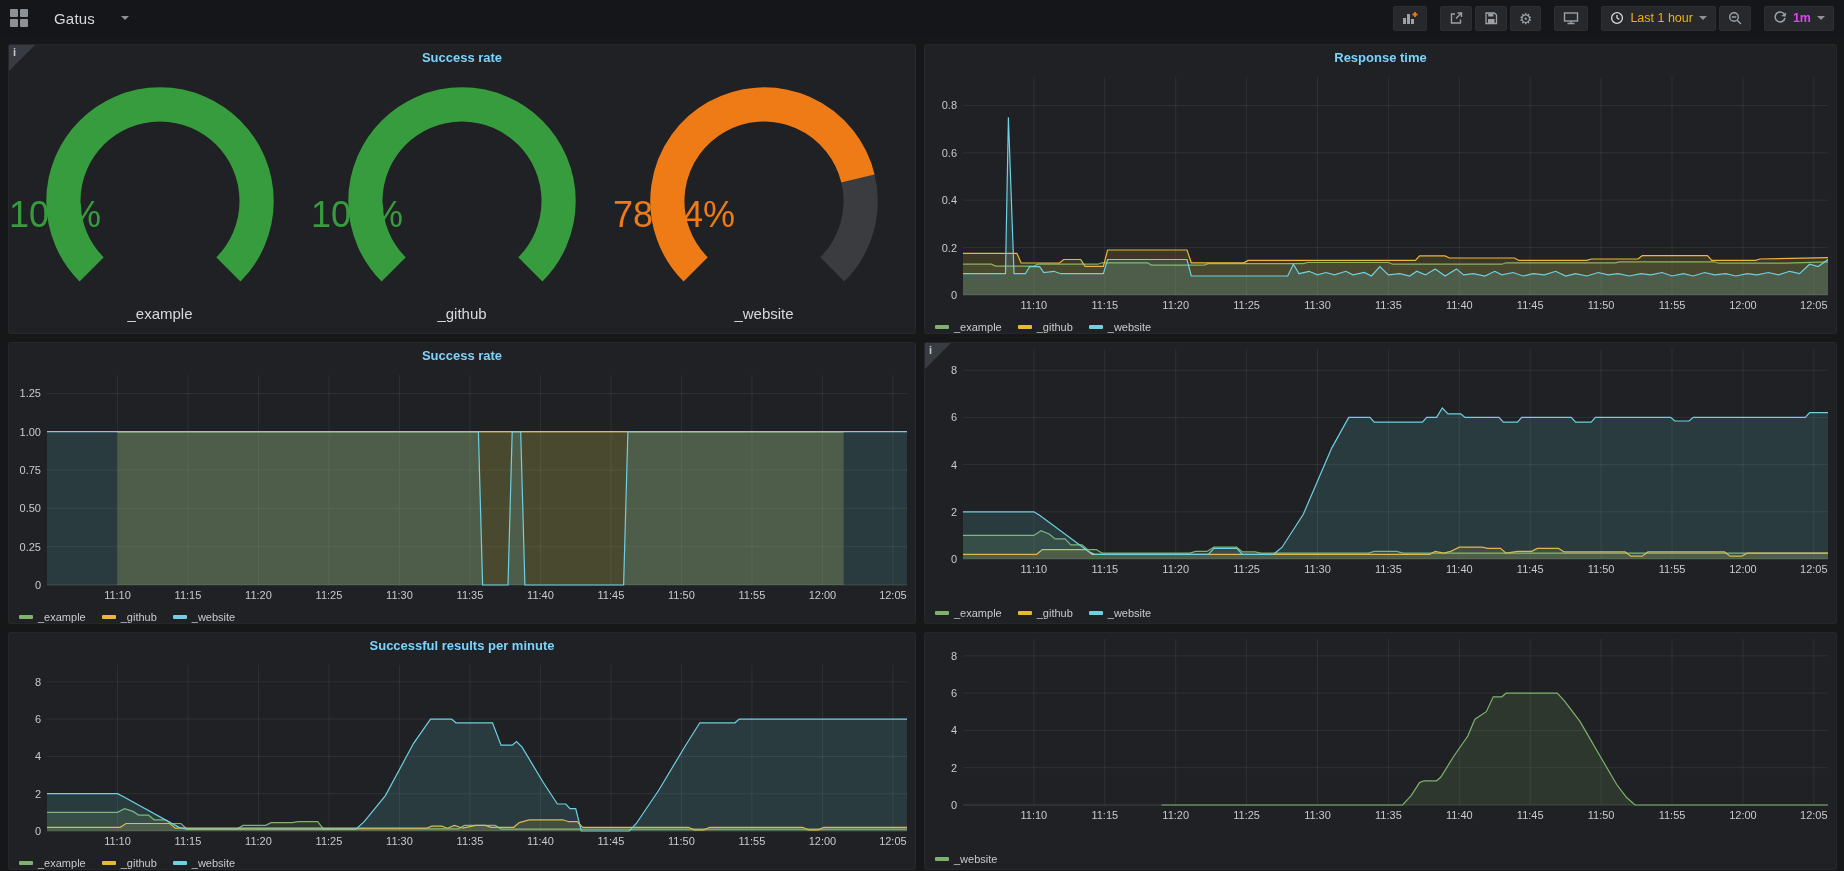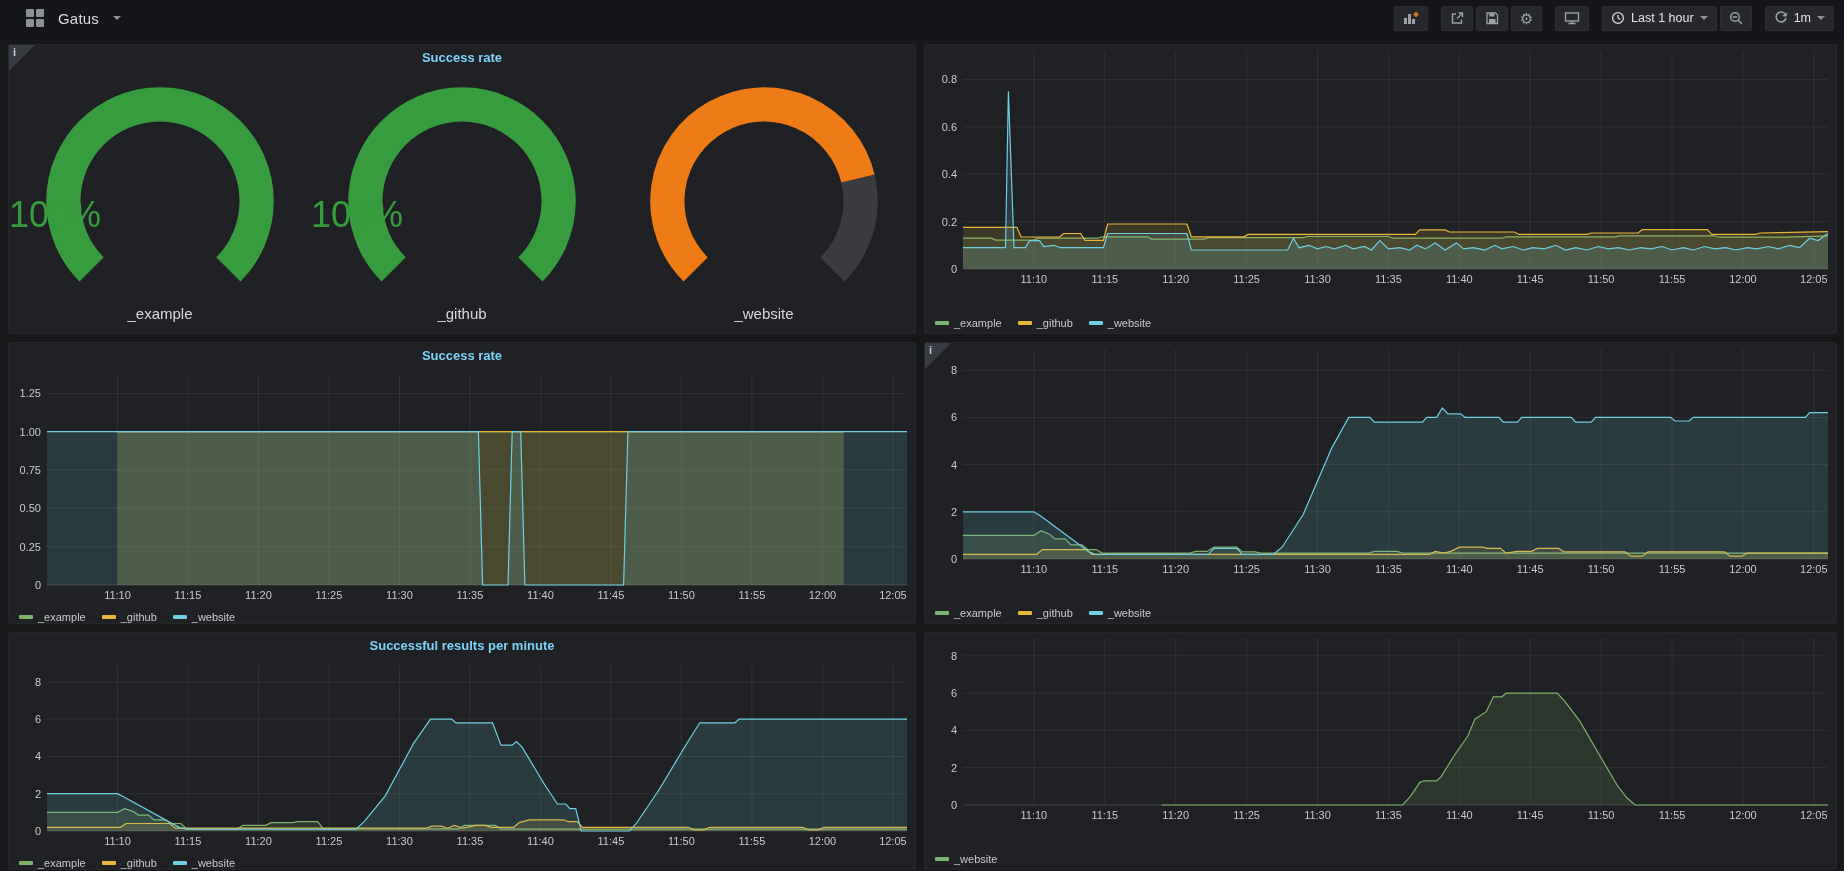--- a/index.html
+++ b/index.html
@@ -2,33 +2,33 @@
 <html><head>
 <meta charset="utf-8">
 <style>
   * { margin:0; padding:0; box-sizing:border-box; }
   html,body { width:1844px; height:871px; overflow:hidden; background:#161719;
               font-family:"Liberation Sans", sans-serif; }
 
   
   .navbar { height:36px; display:flex; align-items:center; justify-content:space-between;
             padding:0 10px; background:#141619; }
-  .nav-left { display:flex; align-items:center; gap:14px;margin-left:16px; }
+  .nav-left { display:flex; align-items:center; gap:26px; }
   .grid-icon { display:grid; grid-template-columns:8px 8px; grid-template-rows:8px 8px; gap:2px; }
   .grid-icon span { background:#8d9196; border-radius:1px; }
   .dash-title { color:#d8d9da; font-size:15px; letter-spacing:.2px; }
   .caret { width:0; height:0; border-left:4px solid transparent; border-right:4px solid transparent;
            border-top:4px solid #8e9297; display:inline-block; }
   .nav-right { display:flex; align-items:center; }
   .nav-btn { height:25px; min-width:28px; display:inline-flex; align-items:center; justify-content:center;
              gap:6px; background:#26282c; border:1px solid #2c2e33; border-radius:2px;
              padding:0 8px; margin-left:3px; color:#9ba1a8; font-size:12.5px; cursor:pointer; }
   .nav-btn svg { display:block; }
   .nav-gap { width:10px; }
-  .orange { color:#e5e5e5; font-weight:normal; }
+  .orange { color:#d946ef; font-weight:bold; }
   .gear-glyph { font-size:15px; line-height:1; color:#9ba1a8; }
 
   
   .dash-grid { display:grid; grid-template-columns:908px 913px; grid-template-rows:290px 282px 238px;
                gap:8px; padding:8px; }
   .panel { background:#1f2124; border:1px solid #26272b; border-radius:2px; position:relative;
            display:flex; flex-direction:column; overflow:hidden; }
   .panel-title { height:26px; line-height:26px; text-align:center; color:#7dd3fc;
                  font-size:13px; font-weight:bold; flex:0 0 auto; cursor:pointer; }
   .chart-body { flex:1 1 auto; position:relative; }
@@ -97,21 +97,21 @@
         <rect x="1.5" y="2" width="13" height="8" fill="none" stroke="#9ba1a8" stroke-width="1.4"></rect>
         <path d="M8 10 v2 M4.5 12.5 h7" stroke="#9ba1a8" stroke-width="1.4" fill="none"></path>
       </svg>
     </button>
     <span class="nav-gap"></span>
     <button class="nav-btn">
       <svg width="14" height="14" viewBox="0 0 14 14">
         <circle cx="7" cy="7" r="5.4" fill="none" stroke="#d8d9da" stroke-width="1.3"></circle>
         <path d="M7 4 V7 L9.3 8.4" fill="none" stroke="#d8d9da" stroke-width="1.3"></path>
       </svg>
-      <span style="color:#e5e5e5">Last 1 hour</span>
+      <span style="color:#eab308">Last 1 hour</span>
       <span class="caret"></span>
     </button>
     <button class="nav-btn">
       <svg width="14" height="14" viewBox="0 0 14 14">
         <circle cx="6" cy="6" r="4.3" fill="none" stroke="#9ba1a8" stroke-width="1.4"></circle>
         <path d="M9.2 9.2 L13 13 M3.8 6 h4.4" stroke="#9ba1a8" stroke-width="1.4" fill="none"></path>
       </svg>
     </button>
     <span class="nav-gap"></span>
     <button class="nav-btn">
@@ -145,26 +145,28 @@
             <path d="M 82.12 185.88 A 96 96 0 1 1 217.88 185.88" fill="none" stroke="#379c3e" stroke-width="34"></path>
           </svg>
           <div class="gauge-value" style="color: rgb(55, 156, 62);">100%</div>
           <div class="gauge-label">_github</div>
         </div>
         <div class="gauge-cell">
           <svg viewBox="0 0 300 210" preserveAspectRatio="xMidYMid meet">
             <path d="M 243.35 95.62 A 96 96 0 0 1 217.88 185.88" fill="none" stroke="#3a3c40" stroke-width="34"></path>
             <path d="M 82.12 185.88 A 96 96 0 1 1 243.35 95.62" fill="none" stroke="#ef7b17" stroke-width="34"></path>
           </svg>
+          <div class="gauge-value" style="color: rgb(239, 123, 23);">78.34%</div>
           <div class="gauge-label">_website</div>
         </div>
       </div>
   </div>
 
   <div class="panel">
+    <div class="panel-title">Response time</div>
     <div class="chart-body"><svg viewBox="0 0 911 242" width="911" height="242">
           <line x1="108.90163934426229" x2="108.90163934426229" y1="6" y2="224" stroke="rgba(255,255,255,0.07)" stroke-width="1"></line>
           <line x1="179.80327868852459" x2="179.80327868852459" y1="6" y2="224" stroke="rgba(255,255,255,0.07)" stroke-width="1"></line>
           <line x1="250.70491803278688" x2="250.70491803278688" y1="6" y2="224" stroke="rgba(255,255,255,0.07)" stroke-width="1"></line>
           <line x1="321.60655737704917" x2="321.60655737704917" y1="6" y2="224" stroke="rgba(255,255,255,0.07)" stroke-width="1"></line>
           <line x1="392.5081967213115" x2="392.5081967213115" y1="6" y2="224" stroke="rgba(255,255,255,0.07)" stroke-width="1"></line>
           <line x1="463.40983606557376" x2="463.40983606557376" y1="6" y2="224" stroke="rgba(255,255,255,0.07)" stroke-width="1"></line>
           <line x1="534.311475409836" x2="534.311475409836" y1="6" y2="224" stroke="rgba(255,255,255,0.07)" stroke-width="1"></line>
           <line x1="605.2131147540983" x2="605.2131147540983" y1="6" y2="224" stroke="rgba(255,255,255,0.07)" stroke-width="1"></line>
           <line x1="676.1147540983607" x2="676.1147540983607" y1="6" y2="224" stroke="rgba(255,255,255,0.07)" stroke-width="1"></line>

